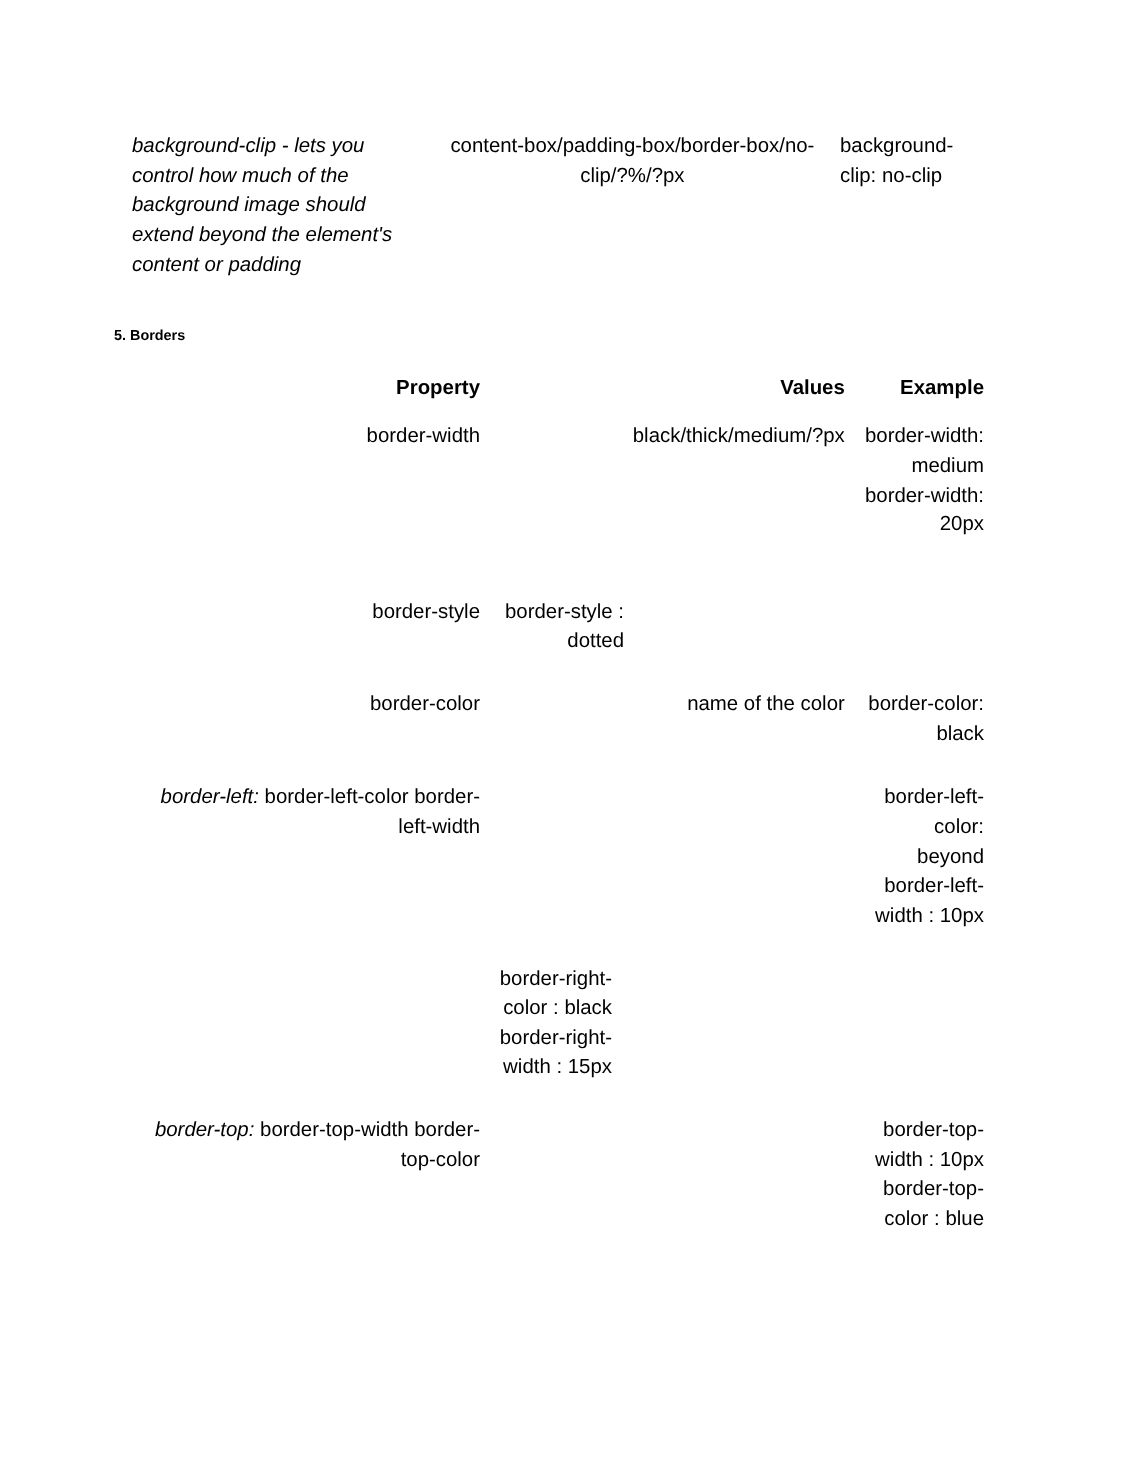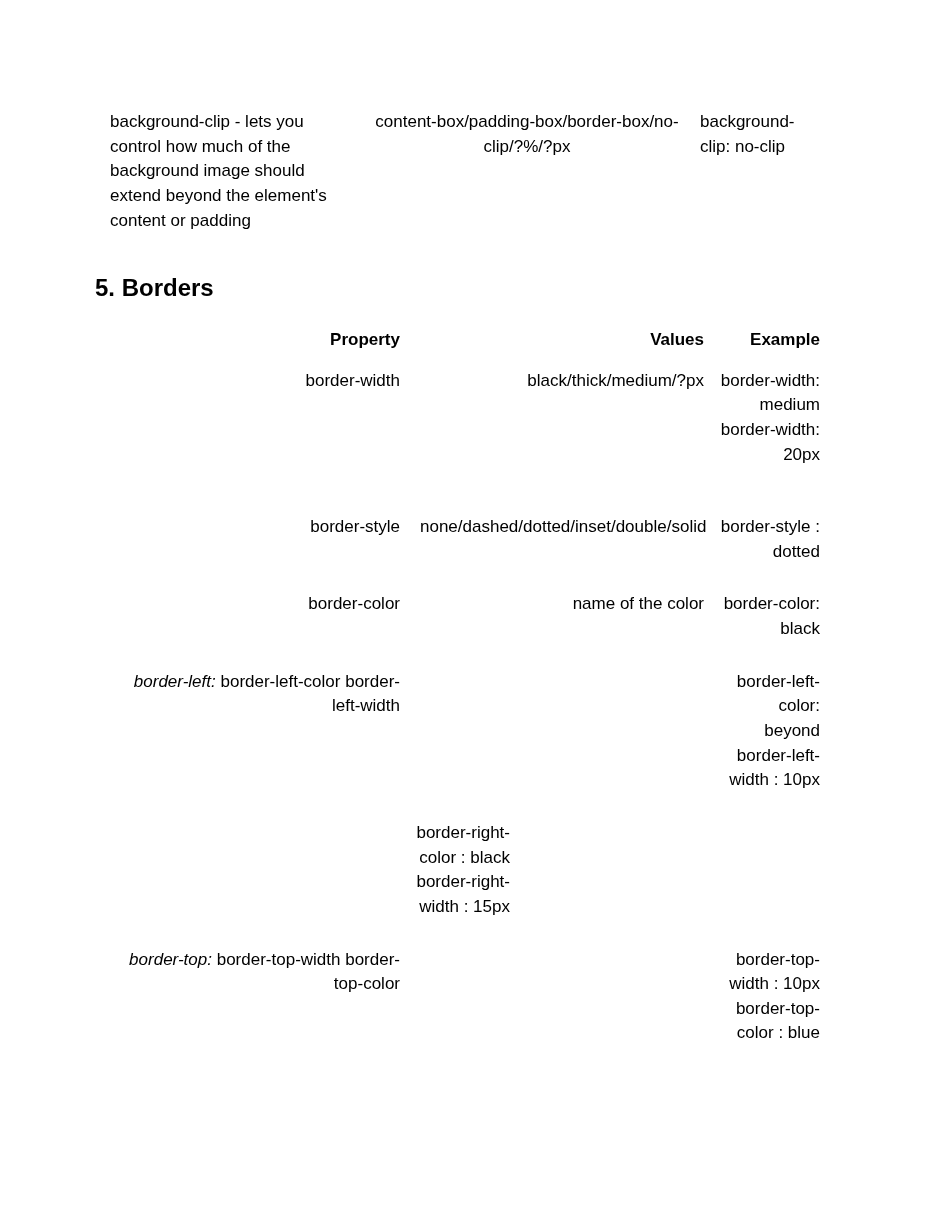--- a/index.html
+++ b/index.html
@@ -10,25 +10,25 @@
       height: 1230px;
       padding: 110px 110px 40px 110px;
       color: #000;
       font-size: 17px;
       line-height: 1.45;
     }
     .top-row {
       display: flex;
       margin-bottom: 38px;
     }
-    .top-col1 { width: 260px; padding-right: 16px; }
+    .top-col1 { width: 260px; padding-right: 16px; font-style: italic; }
     .top-col2 { width: 330px; padding-right: 16px; text-align: center; }
     .top-col3 { width: 120px; }
     .section-heading {
-      font-size: 24px;
+      font-size: 12px;
       font-weight: bold;
       margin-bottom: 22px;
       margin-left: -15px;
     }
     .table-wrap { }
     .header-row, .data-row {
       display: flex;
       margin-bottom: 28px;
       text-align: right;
     }
@@ -58,21 +58,20 @@
     <div class="col-example bold">Example</div>
   </div>
   <div id="rows-container">
       <div class="data-row extra">
         <div class="col-prop"><span>border-width</span></div>
         <div class="col-values">black/thick/medium/?px</div>
         <div class="col-example">border-width: medium border-width: 20px</div>
       </div>
       <div class="data-row">
         <div class="col-prop"><span>border-style</span></div>
-        <div class="col-values">none/dashed/dotted/inset/double/solid</div>
         <div class="col-example">border-style : dotted</div>
       </div>
       <div class="data-row">
         <div class="col-prop"><span>border-color</span></div>
         <div class="col-values">name of the color</div>
         <div class="col-example">border-color: black</div>
       </div>
       <div class="data-row">
         <div class="col-prop"><span class="property-italic">border-left:</span><span> border-left-color border-left-width</span></div>
         <div class="col-values"></div>

